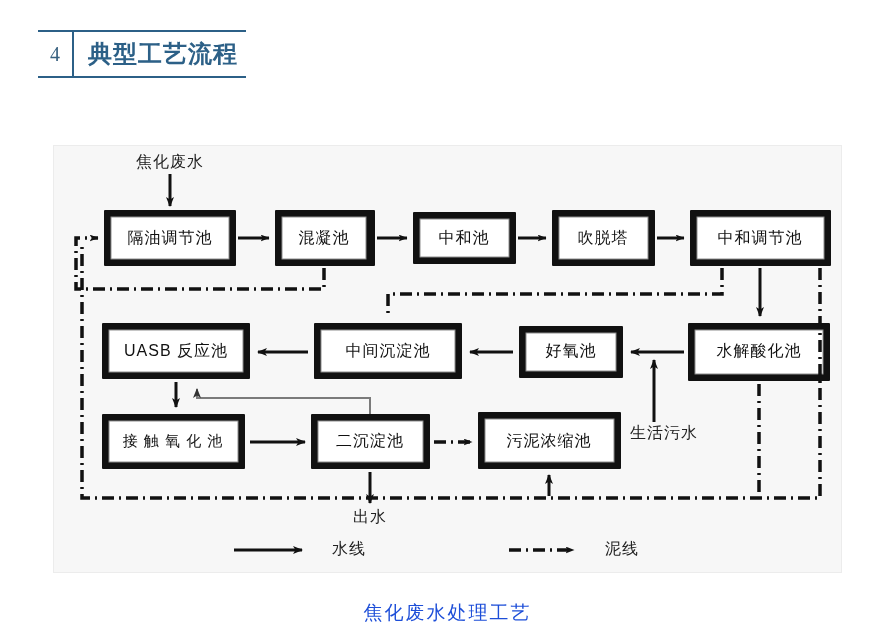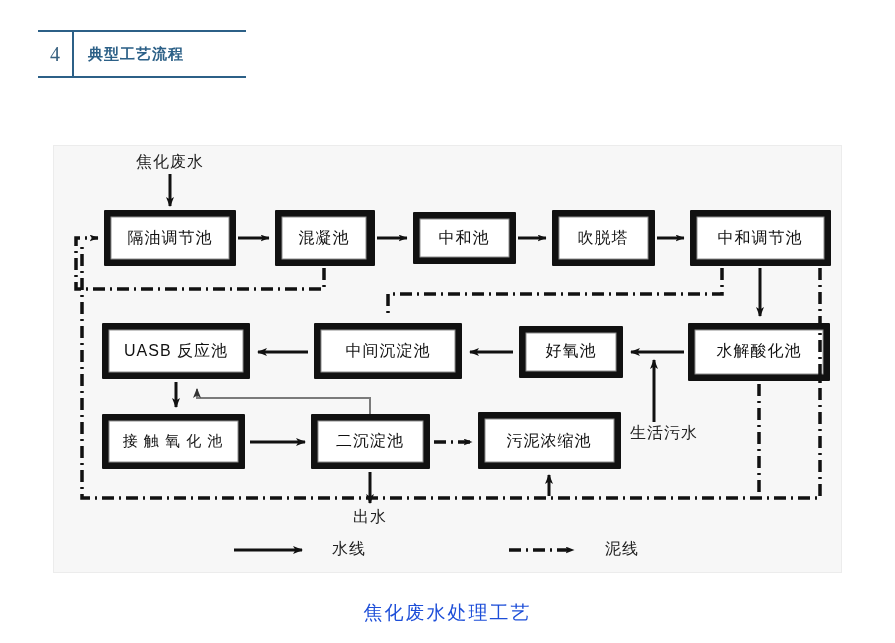--- a/index.html
+++ b/index.html
@@ -37,21 +37,21 @@
     line-height: 1;
   }
   .section-divider {
     width: 2px;
     align-self: stretch;
     background: #2c6087;
     margin: 0 0 0 0;
   }
   .section-title {
     padding-left: 14px;
-    font-size: 15px;
+    font-size: 24px;
     font-weight: bold;
     color: #2c6087;
     letter-spacing: 1px;
     white-space: nowrap;
   }
 
   
   .diagram-panel {
     position: absolute;
     left: 53px;

